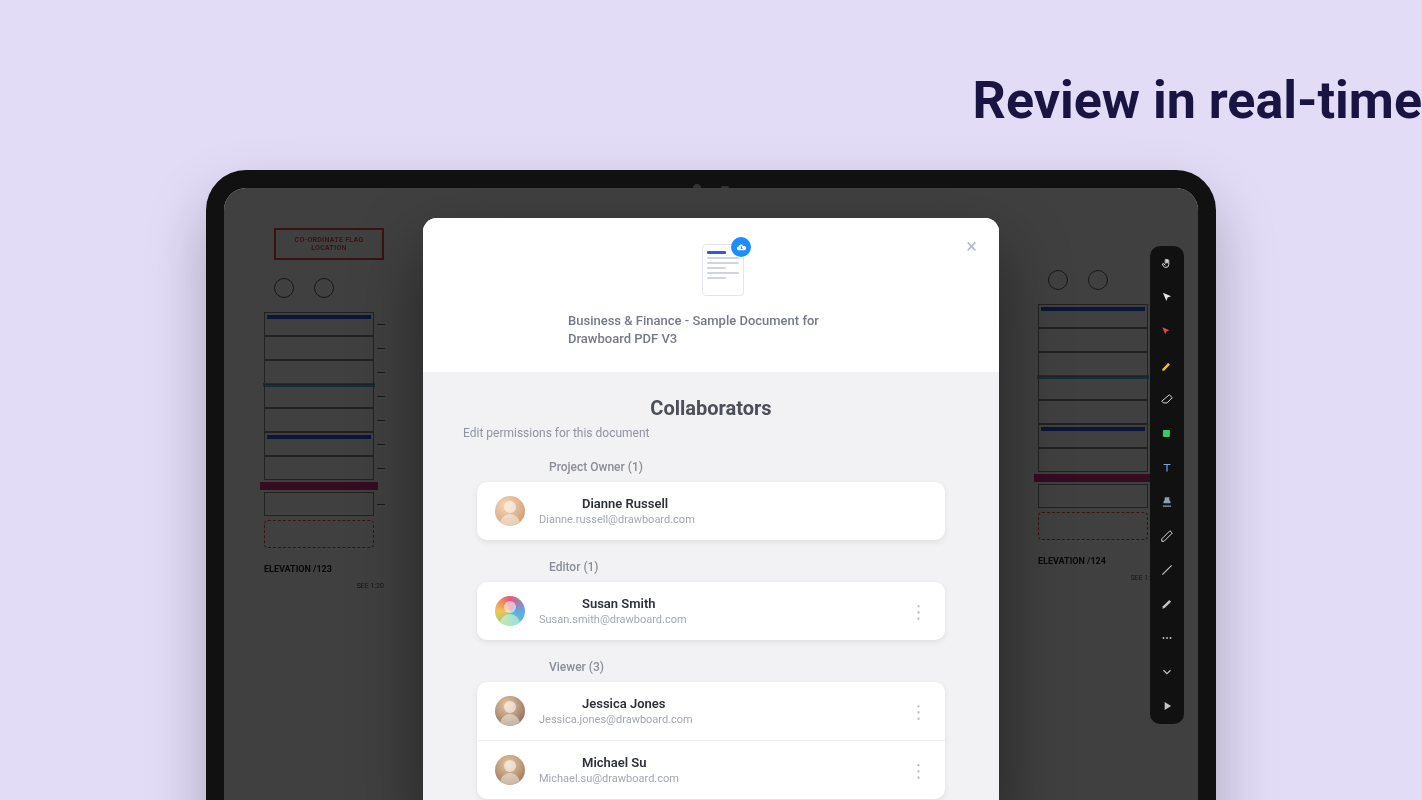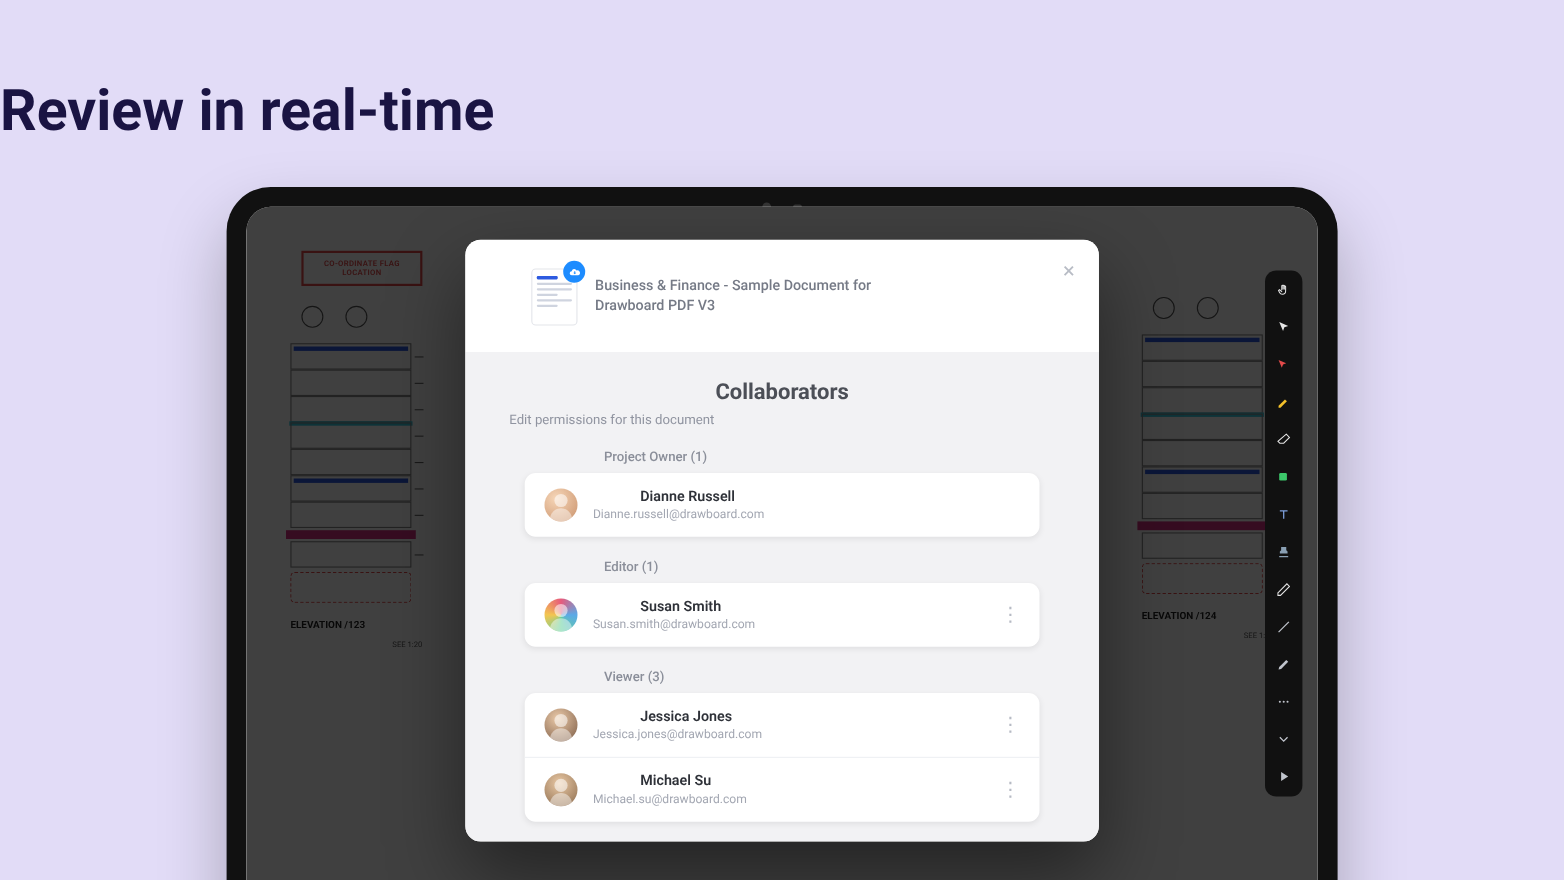--- a/index.html
+++ b/index.html
@@ -9,21 +9,21 @@
     background: #e2dcf7;
     width: 1422px;
     height: 800px;
     overflow: hidden;
     position: relative;
   }
   .hero-title {
     position: absolute;
     top: 70px;
     left: 0; right: 0;
-    text-align: left;
+    text-align: right;
     font-size: 52px;
     font-weight: 700;
     color: #1a1443;
   }
   .tablet {
     position: absolute;
     top: 170px;
     left: 50%;
     transform: translateX(-50%);
     width: 1010px;
@@ -132,20 +132,21 @@
   .modal-close {
     position: absolute; top: 18px; right: 22px;
     color: #b8bcc5;
     font-size: 20px; line-height: 1;
     cursor: pointer;
   }
   .modal-header {
     display: flex; align-items:center; gap: 16px;
     padding: 26px 36px 24px 60px;
     background: #fff;
+    flex-direction: column;
   }
   .doc-thumb {
     position: relative;
     width: 42px; height: 52px;
     border: 1px solid #e3e5ea;
     border-radius: 4px;
     background: #fff;
     padding: 6px 4px;
     display:flex; flex-direction:column; gap:3px;
   }

